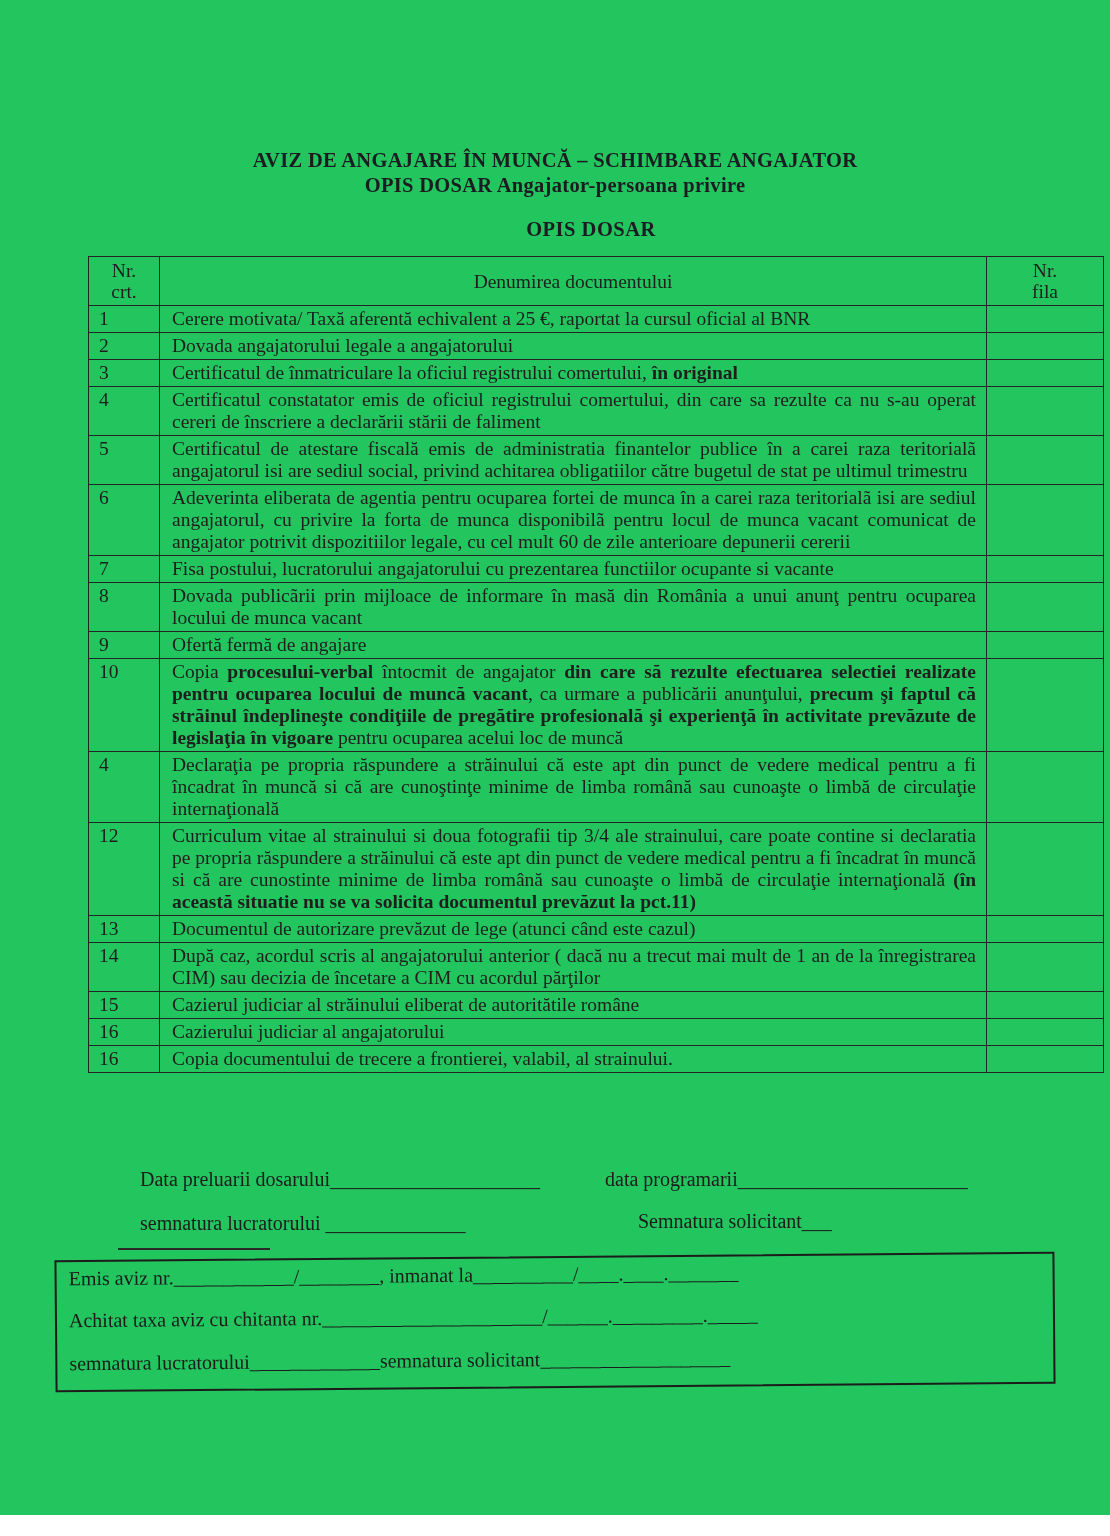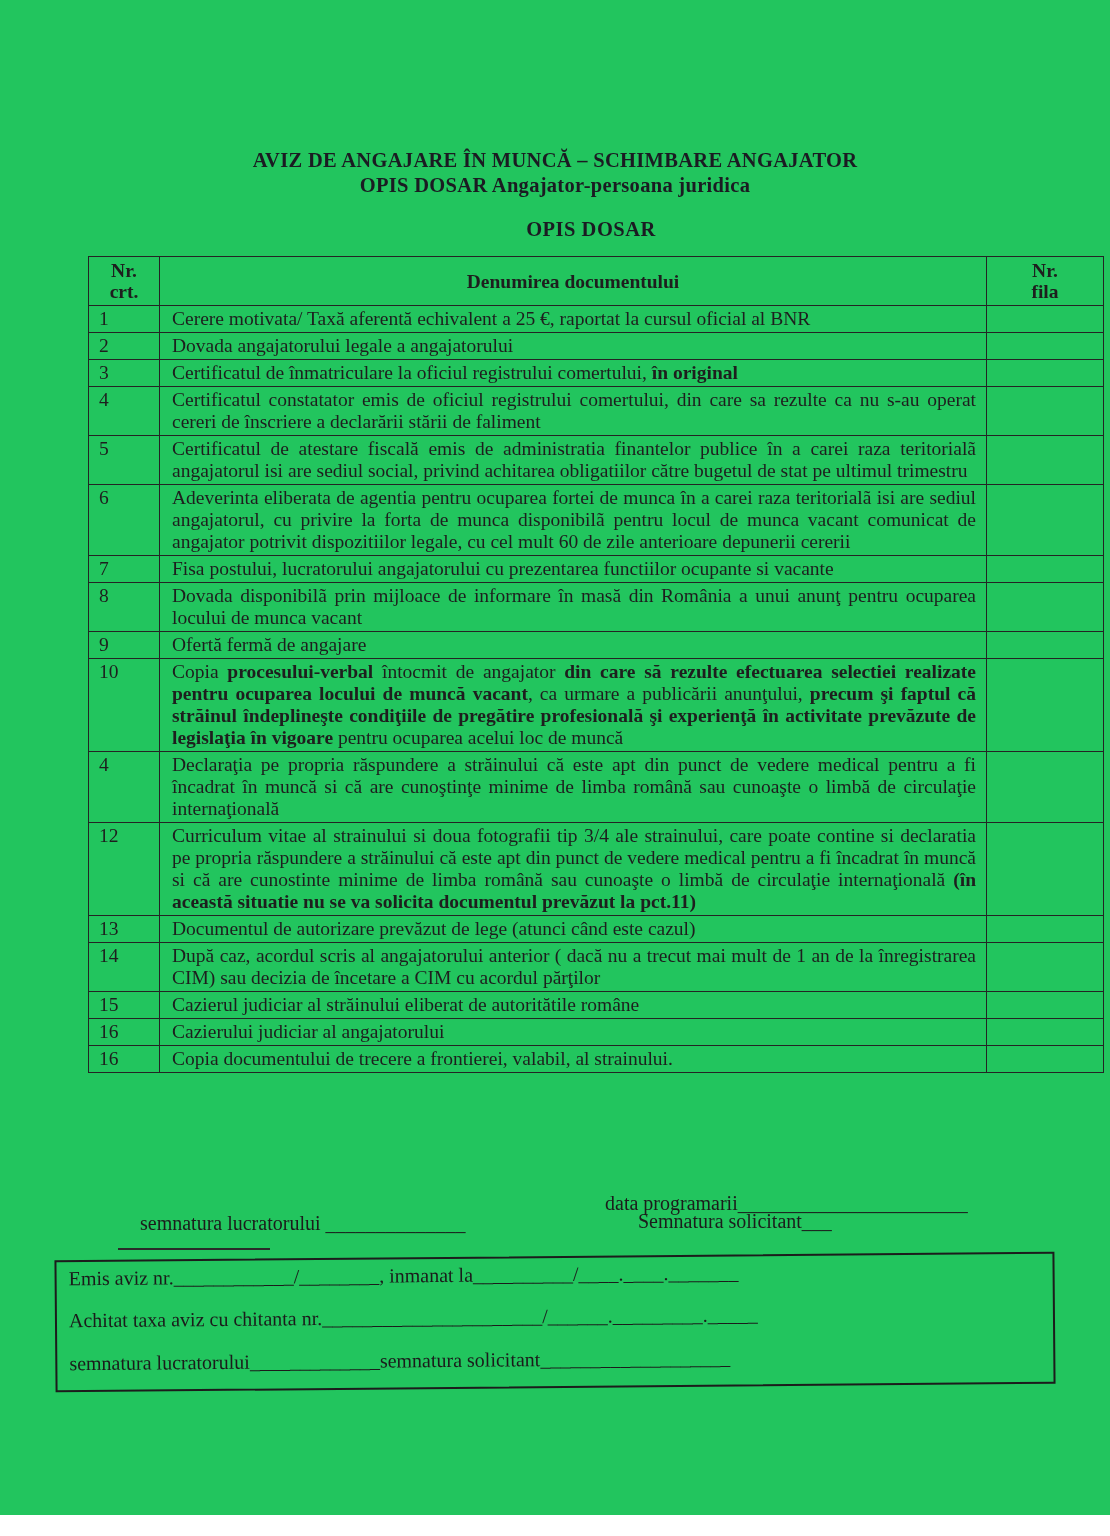--- a/index.html
+++ b/index.html
@@ -28,21 +28,21 @@
     position:absolute; top:256px; left:88px;
     width:1016px;
     border-collapse:collapse;
     font-size:19.5px;
   }
   table.opis th, table.opis td {
     border:1.8px solid #242424;
     vertical-align:top;
   }
   table.opis th {
-    font-weight:bold; text-align:center; vertical-align:middle;
+    font-weight:normal; text-align:center; vertical-align:middle;
     white-space:pre-line; line-height:21px; font-size:19.5px;
     padding:2px 4px;
     border-radius:6px;
   }
   th.col-nr  { width:56px; }
   th.col-fila{ width:108px; }
   td.nr   { width:56px; padding:2px 4px 2px 10px; line-height:22px; }
   td.doc  { padding:2px 10px 2px 12px; text-align:justify; line-height:22px; }
   td.fila { width:108px; }
   td.doc .b { font-weight:bold; }
@@ -68,21 +68,21 @@
   .box-line.l2 { top:47px; }
   .box-line.l3 { top:90px; }
 </style>
 </head>
 <body>
 
 <div class="page">
 
   <div class="titles">
     <div class="title-line">AVIZ DE ANGAJARE ÎN MUNCĂ – SCHIMBARE ANGAJATOR</div>
-    <div class="title-line">OPIS DOSAR Angajator-persoana juridica</div>
+    <div class="title-line">OPIS DOSAR Angajator-persoana privire</div>
   </div>
 
   <div class="section-title">OPIS DOSAR</div>
 
   <table class="opis">
     <thead>
       <tr>
         <th class="col-nr">Nr.
 crt.</th>
         <th class="hdr-doc">Denumirea documentului</th>
@@ -121,21 +121,21 @@
           <td class="doc"><span>Adeverinta eliberata de agentia pentru ocuparea fortei de munca în a carei raza teritorialã isi are sediul angajatorul, cu privire la forta de munca disponibilã pentru locul de munca vacant comunicat de angajator potrivit dispozitiilor legale, cu cel mult 60 de zile anterioare depunerii cererii</span></td>
           <td class="fila"></td>
         </tr>
         <tr>
           <td class="nr">7</td>
           <td class="doc"><span>Fisa postului, lucratorului angajatorului cu prezentarea functiilor ocupante si vacante</span></td>
           <td class="fila"></td>
         </tr>
         <tr>
           <td class="nr">8</td>
-          <td class="doc"><span>Dovada disponibilã prin mijloace de informare în masă din România a unui anunţ pentru ocuparea locului de munca vacant</span></td>
+          <td class="doc"><span>Dovada publicãrii prin mijloace de informare în masă din România a unui anunţ pentru ocuparea locului de munca vacant</span></td>
           <td class="fila"></td>
         </tr>
         <tr>
           <td class="nr">9</td>
           <td class="doc"><span>Ofertă fermă de angajare</span></td>
           <td class="fila"></td>
         </tr>
         <tr>
           <td class="nr">10</td>
           <td class="doc"><span>Copia </span><span class="b">procesului-verbal</span><span> întocmit de angajator </span><span class="b">din care să rezulte efectuarea selectiei realizate pentru ocuparea locului de muncă vacant</span><span>, ca urmare a publicării anunţului, </span><span class="b">precum şi faptul că străinul îndeplineşte condiţiile de pregătire profesională şi experienţă în activitate prevăzute de legislaţia în vigoare</span><span> pentru ocuparea acelui loc de muncă</span></td>
@@ -172,21 +172,22 @@
           <td class="fila"></td>
         </tr>
         <tr>
           <td class="nr">16</td>
           <td class="doc"><span>Copia documentului de trecere a frontierei, valabil, al strainului.</span></td>
           <td class="fila"></td>
         </tr>
       </tbody>
   </table>
 
-  <div class="footer-label" style="top:1192px; left:605px;font-family:Liberation Serif, serif;">data programarii_______________________</div>
+  <div class="footer-label" style="top:1168px; left:140px;">Data preluarii dosarului_____________________</div>
+  <div class="footer-label" style="top:1168px; left:605px;font-family:Liberation Serif, serif;">data programarii_______________________</div>
 
   <div class="footer-label" style="top:1212px; left:140px;">semnatura lucratorului ______________</div>
   <div class="footer-label" style="top:1210px; left:622px;margin-left:16px;">Semnatura solicitant___</div>
 
   <div class="stray-line"></div>
 
   <div class="emis-box">
     <div class="box-line l1">Emis aviz nr.____________/________,  inmanat la__________/____.____._______</div>
     <div class="box-line l2">Achitat taxa aviz cu chitanta nr.______________________/______._________._____</div>
     <div class="box-line l3">semnatura lucratorului_____________semnatura  solicitant___________________</div>

